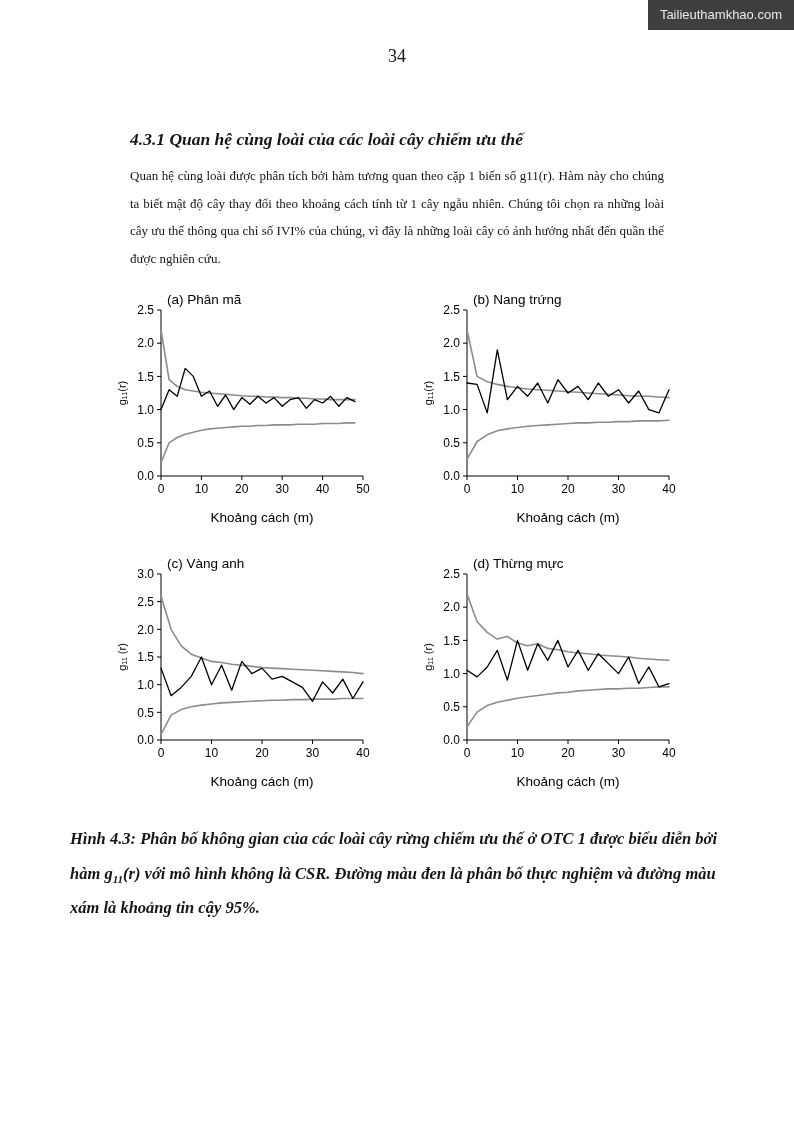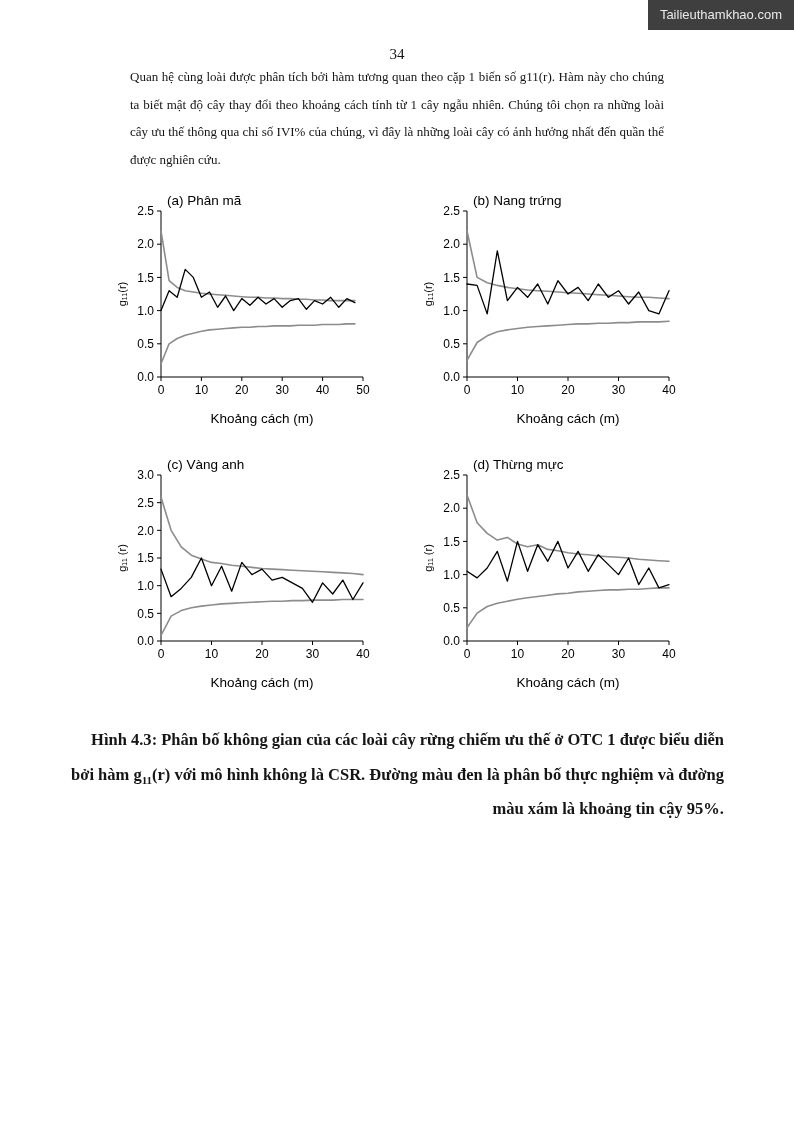--- a/index.html
+++ b/index.html
@@ -14,21 +14,21 @@
   .watermark{
     position:absolute;top:0;right:0;
     background:#3f3f3f;color:#e9e9e9;
     font-family:"Liberation Sans", sans-serif;
     font-size:13px;
     padding:7px 12px 8px 12px;
   }
   .pageno{
     text-align:center;
     padding-top:46px;
-    font-size:15px;
+    font-size:18px;
   }
   .content{margin:0 130px;}
   .heading{
     font-size:17.5px;
     font-weight:bold;
     font-style:italic;
     margin:62px 0 12px 0;
   }
   .bodytext{
     font-size:13px;
@@ -42,35 +42,37 @@
     display:grid;
     grid-template-columns:1fr 1fr;
     gap:24px 40px;
     justify-items:center;
   }
   figure{margin:0;}
   .caption{
     margin:26px 70px 0 70px;
     font-size:16.5px;
     font-weight:bold;
-    text-align:right;
+    text-align:left;
     line-height:2.1;
+    font-style:italic;
   }
   .caption sub{font-size:11px;}
 </style>
 </head>
 <body>
 
 <div class="page">
 
   <div class="watermark">Tailieuthamkhao.com</div>
 
   <div class="pageno">34</div>
 
   <div class="content">
+    <div class="heading">4.3.1 Quan hệ cùng loài của các loài cây chiếm ưu thế</div>
     <p class="bodytext">Quan hệ cùng loài được phân tích bởi hàm tương quan theo cặp 1 biến số g11(r). Hàm này cho chúng ta biết mật độ cây thay đổi theo khoảng cách tính từ 1 cây ngẫu nhiên. Chúng tôi chọn ra những loài cây ưu thế thông qua chỉ số IVI% của chúng, vì đây là những loài cây có ảnh hưởng nhất đến quần thể được nghiên cứu.</p>
   </div>
 
   <div class="charts">
     <figure>
       <svg viewBox="0 0 258 236" width="258" height="236">
           <line x1="46" y1="184" x2="248" y2="184" stroke="#000" stroke-width="1"></line>
           <line x1="46" y1="18" x2="46" y2="184" stroke="#000" stroke-width="1"></line>
           <line x1="42" y1="184" x2="46" y2="184" stroke="#000" stroke-width="1"></line>
           <text x="39" y="184" dy="0.35em" text-anchor="end" font-size="12" font-family="Liberation Sans, DejaVu Sans, sans-serif" fill="#000">0.0</text>

